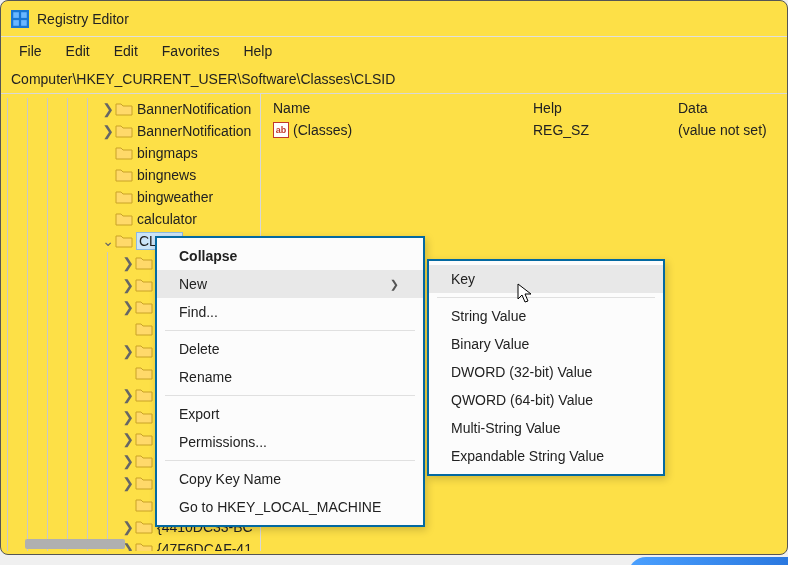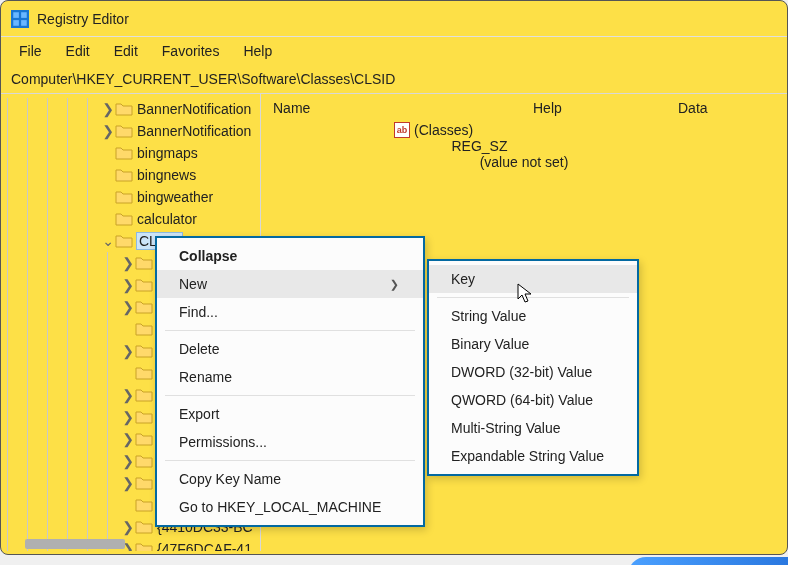--- a/index.html
+++ b/index.html
@@ -11,21 +11,21 @@
   .menubar { display: flex; gap: 4px; padding: 4px 8px 6px 8px; font-size: 14px; color: #222; }
   .menubar span { padding: 2px 10px; cursor: default; }
   .pathbar { padding: 4px 10px 6px 10px; font-size: 14px; color: #222; border-bottom: 1px solid #d8d8d8; }
   .content { display: flex; height: calc(100% - 36px - 30px - 30px); position: relative; }
   .tree { width: 260px; border-right: 1px solid #d8d8d8; overflow: hidden; position: relative; padding-top: 4px; }
   .values { flex: 1; padding: 6px 12px; }
   .value-header { display:flex; font-size:14px; color:#222; padding-bottom:4px; }
   .value-header > div:nth-child(1){ width:260px; }
   .value-header > div:nth-child(2){ width:145px; }
   .value-header > div:nth-child(3){ flex:1; }
-  .value-row { display:flex; font-size:14px; color:#222; align-items:center; padding:2px 0;flex-direction:column;}
+  .value-row { display:flex; font-size:14px; color:#222; align-items:center; padding:2px 0;}
   .value-row > div:nth-child(1){ width:260px; display:flex; align-items:center; gap:4px;}
   .value-row > div:nth-child(2){ width:145px; }
   .value-row > div:nth-child(3){ flex:1; }
   .ab-icon { width:16px; height:16px; background:#fff; border:1px solid #c0392b; position:relative; font-size:9px; color:#c0392b; font-weight:bold; display:flex; align-items:center; justify-content:center; }
 
   
   .row { display: flex; align-items: center; height: 22px; font-size: 14px; color: #222; white-space: nowrap; }
   .indent-lines { display:flex; height:22px;}
   .vline { width:14px; height:22px; border-left:1px solid #c8c8c8; margin-left:6px; }
   .expander { width: 14px; display:inline-flex; align-items:center; justify-content:center; color:#666; }
@@ -39,21 +39,21 @@
 
   
   .ctx { position:absolute; background:#fcfcfc; border:2px solid #0369a1; box-shadow: 2px 3px 8px rgba(0,0,0,.18); z-index:10; padding:4px 0; font-size:14px;}
   .ctx .item { padding:6px 24px 6px 22px; display:flex; justify-content:space-between; align-items:center; gap:60px; cursor:default; color:#222;}
   .ctx .item.hover { background:#e8e8e8; }
   .ctx .item.bold { font-weight:600; }
   .ctx .sep { height:1px; background:#e0e0e0; margin:4px 8px; }
   .ctx .arrow { font-size:11px; color:#555; }
 
   #ctx-main { left:154px; top:235px; width:270px; }
-  #ctx-sub  { left:426px; top:258px; width:212px; }
+  #ctx-sub  { left:426px; top:258px; width:238px; }
 
   .cursor { position:absolute; left:516px; top:282px; z-index:20; pointer-events:none; }
 
   .taskbar-edge { position:absolute; right:0; bottom:-10px; width:160px; height:18px; background:linear-gradient(90deg,#4aa0ff,#2a78e0); border-top-left-radius:18px; }
 </style>
 </head>
 <body>
 
 <div class="window">
 

